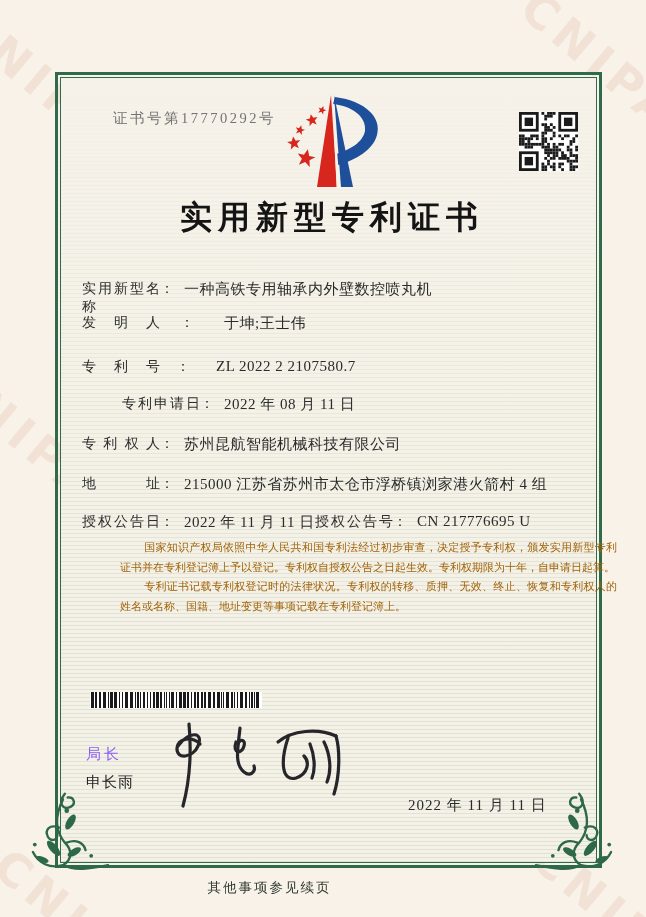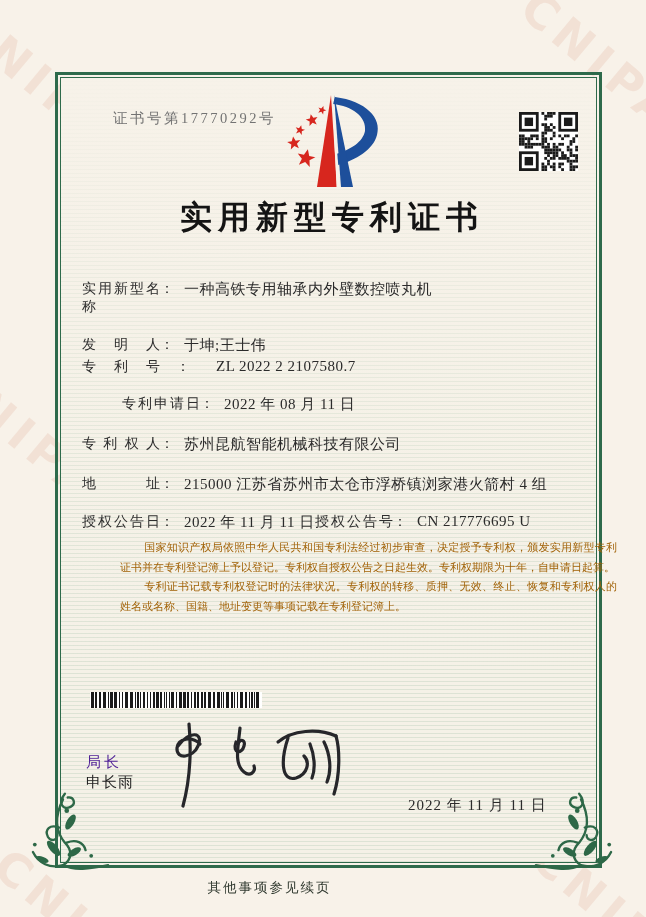--- a/index.html
+++ b/index.html
@@ -61,21 +61,21 @@
   .grp2 { position:absolute; left:233px; top:0; display:flex; align-items:baseline; }
 
   .paras {
     position:absolute; left:82px; top:538px; width:497px;
     font-size:11px; line-height:19.5px; color:#a16207; text-align:justify;margin-left:38px;
   }
   .paras p { margin:0; text-indent:2.2em; }
 
   .barcode { position:absolute; left:90px; top:692px; width:172px; height:16px; }
 
-  .signer-title { position:absolute; left:86px; top:745px; font-size:15px; letter-spacing:3px; color:#4c1d95;margin-top:8px; }
+  .signer-title { position:absolute; left:86px; top:745px; font-size:15px; letter-spacing:3px; color:#8b5cf6; }
   .signer-name  { position:absolute; left:86px; top:773px; font-size:15px; letter-spacing:1px; color:#222; }
   .signature { position:absolute; left:150px; top:720px; width:215px; height:92px; }
 
   .issue-date {
     position:absolute; left:408px; top:796px;
     font-size:15px; letter-spacing:1px; color:#2b2b2b;
   }
   .page-info {
     position:absolute; left:55px; top:836px; width:547px;
     text-align:center; font-size:12.5px; letter-spacing:1px; color:#3c3c3c;
@@ -270,21 +270,21 @@
         <rect x="5.619047619047619" y="44.95238095238095" width="8.428571428571427" height="8.428571428571427" fill="#1a1a1a"></rect>
       </svg>
 
     <div class="title">实用新型专利证书</div>
 
     <div class="field-row" style="top:280px;">
       <span class="f-label">实用新型名称</span>
         <span class="f-colon">：</span>
         <span class="f-value">一种高铁专用轴承内外壁数控喷丸机</span>
     </div>
-    <div class="field-row" style="top:336px;">
+    <div class="field-row" style="top:314px;gap:20px;">
       <span class="f-label">发明人</span>
         <span class="f-colon">：</span>
         <span class="f-value">于坤;王士伟</span>
     </div>
     <div class="field-row" style="top:358px;gap:16px;">
       <span class="f-label">专利号</span>
         <span class="f-colon">：</span>
         <span class="f-value">ZL 2022 2 2107580.7</span>
     </div>
     <div class="field-row" style="top:395px;margin-left:40px;">

